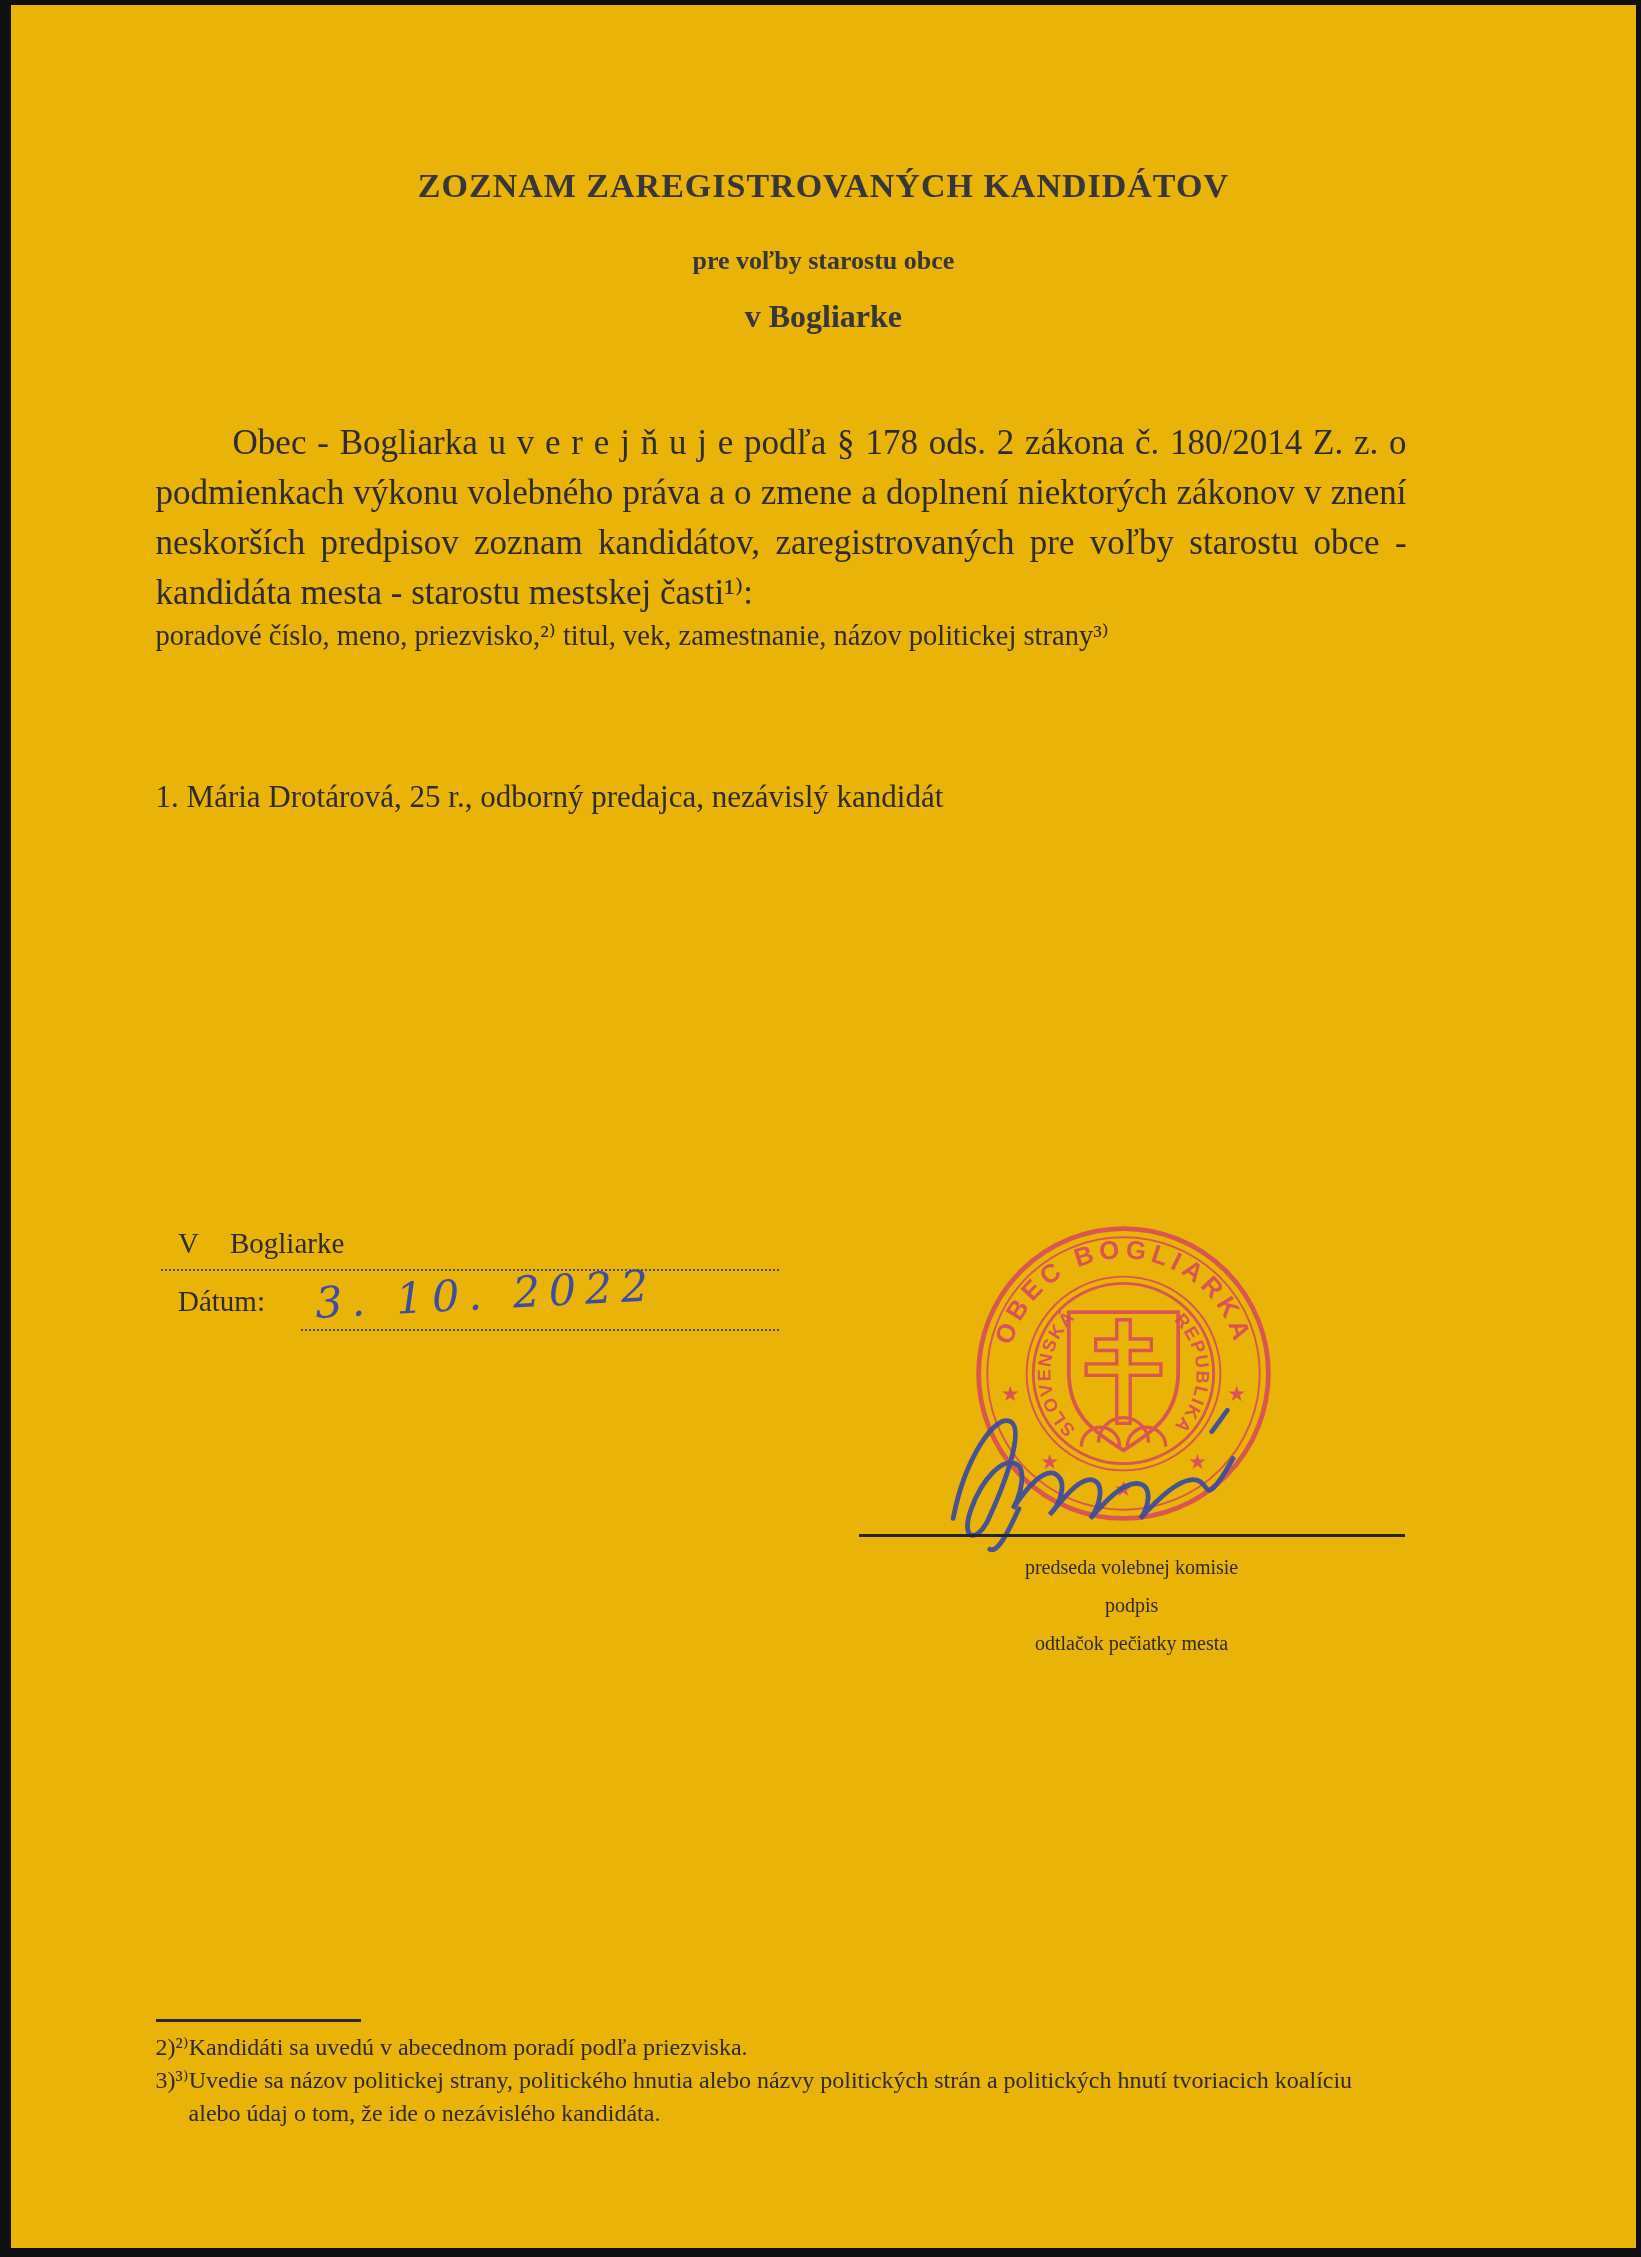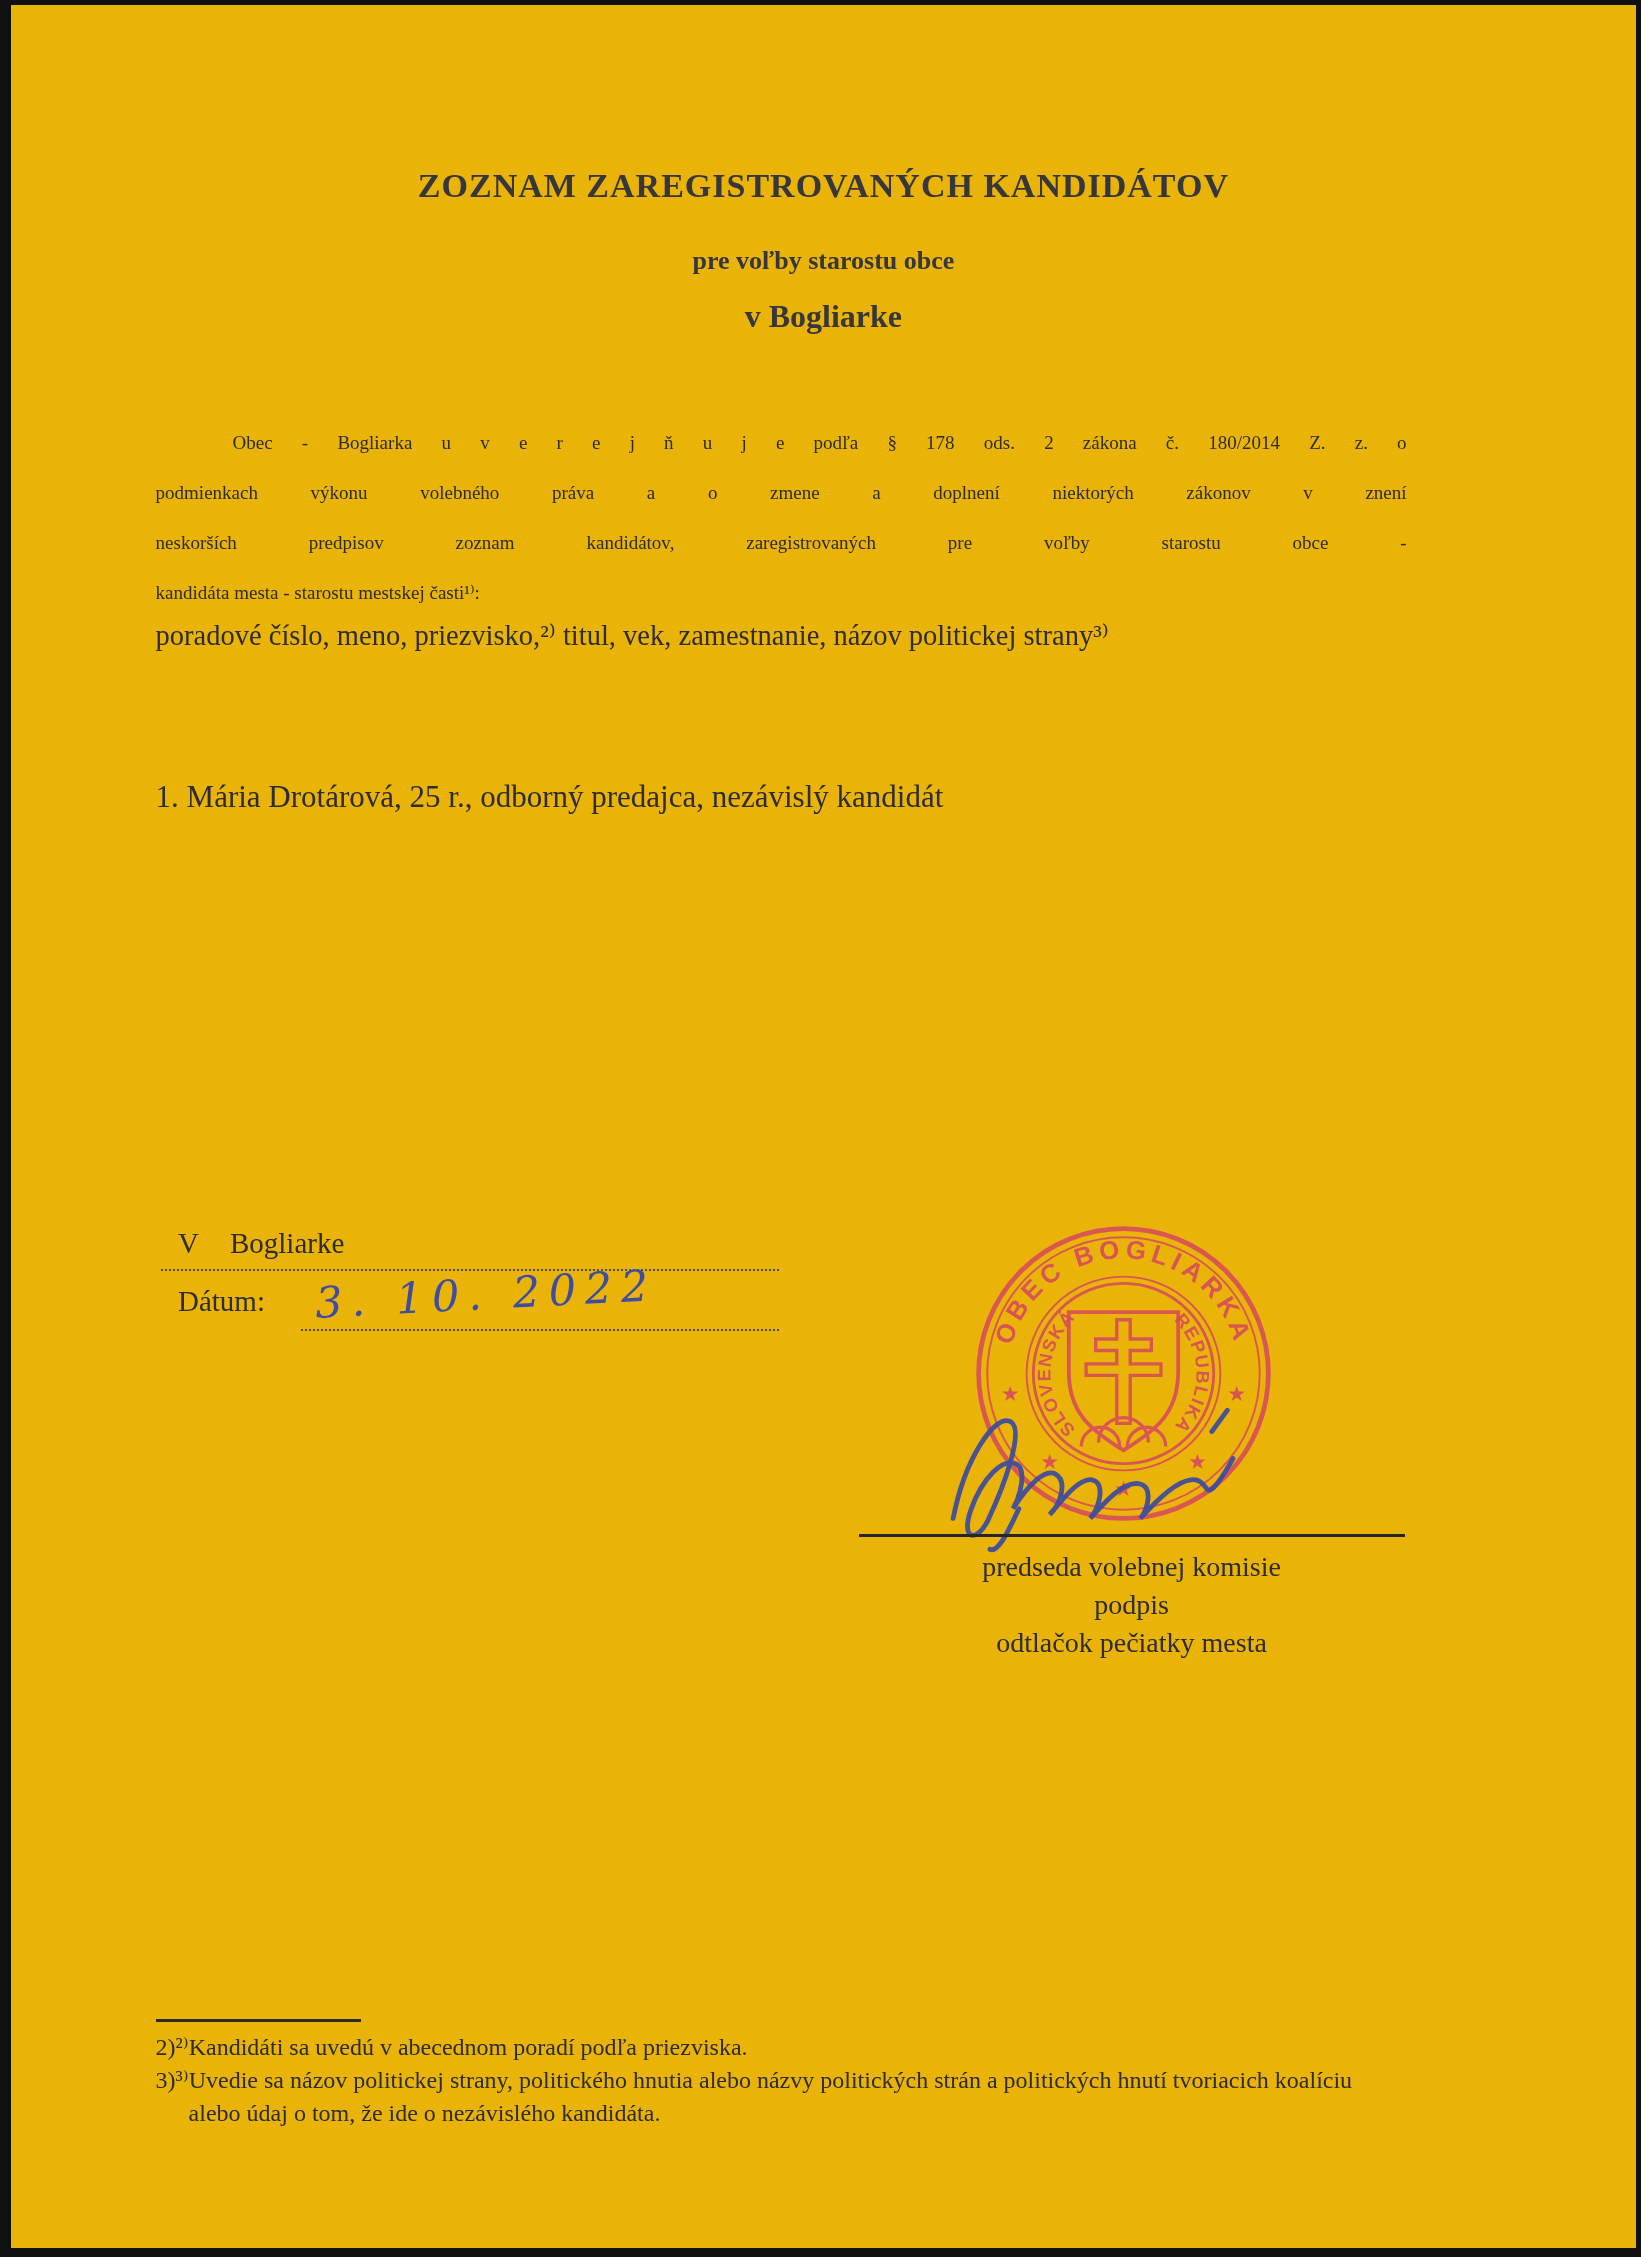--- a/index.html
+++ b/index.html
@@ -12,41 +12,41 @@
   }
   .paper{
     position:absolute;left:10.6px;top:4.8px;right:4.8px;bottom:8.7px;
     background:#eab308;
   }
   .abs{position:absolute;}
   .centered{left:0;right:0;text-align:center;}
   .doc-title{top:162px;font-size:34px;font-weight:bold;letter-spacing:1px;color:#36363b;}
   .doc-subtitle{top:241px;font-size:26px;font-weight:bold;color:#36363b;}
   .doc-place{top:293px;font-size:32px;font-weight:bold;color:#36363b;}
-  .para{left:145px;top:413px;width:1251px;font-size:19px;line-height:50px;}
+  .para{left:145px;top:413px;width:1251px;font-size:35px;line-height:50px;}
   .para-line{text-align:justify;text-align-last:justify;white-space:normal;}
   .para-line.first{text-indent:77px;}
   .para-line.last{text-align:left;text-align-last:auto;}
   .columns-line{left:145px;top:614px;width:1274px;font-size:28.5px;}
   .candidates{left:145px;top:772px;width:1274px;font-size:31px;line-height:40px;}
   .sign-row{left:150px;height:42px;border-bottom:2.4px dotted #4f4f55;font-size:29px;}
   .place-row{top:1222px;width:618px;}
   .date-row{top:1280px;width:618px;height:46px;border-bottom:none;}
   .date-dots{position:absolute;left:140px;right:0;bottom:0;height:1.9px;border-bottom:2.4px dotted #4f4f55;}
   .lbl-v{margin-left:17.4px;}
   .lbl-place{margin-left:31px;}
   .lbl-date{margin-left:17.4px;}
   .handwriting{
     position:absolute;left:154px;top:-15.4px;
     font-size:43px;font-style:italic;letter-spacing:8.7px;
     color:#3e4da1;transform:rotate(-3deg);
     font-family:"DejaVu Serif",serif;white-space:nowrap;
   }
   .sig-line{left:848px;top:1529px;width:546px;height:2.9px;background:#26262a;}
-  .sig-block{left:848px;top:1543px;width:546px;text-align:center;font-size:28px;line-height:38px;}
+  .sig-block{left:848px;top:1543px;width:546px;text-align:center;font-size:20px;line-height:38px;}
   .fn-divider{left:145px;top:2014px;width:205px;height:2.9px;background:#2b2b2f;}
   .footnotes{left:145px;top:2026px;width:1352px;font-size:24px;line-height:33px;}
   .fn-cont{padding-left:33px;}
   .stamp-wrap{left:959px;top:1215px;width:307px;height:307px;}
   .signature-wrap{left:915px;top:1359px;width:340px;height:193px;}
   svg text{font-family:"Liberation Sans","DejaVu Sans",sans-serif;}
 </style>
 </head>
 <body>
 

